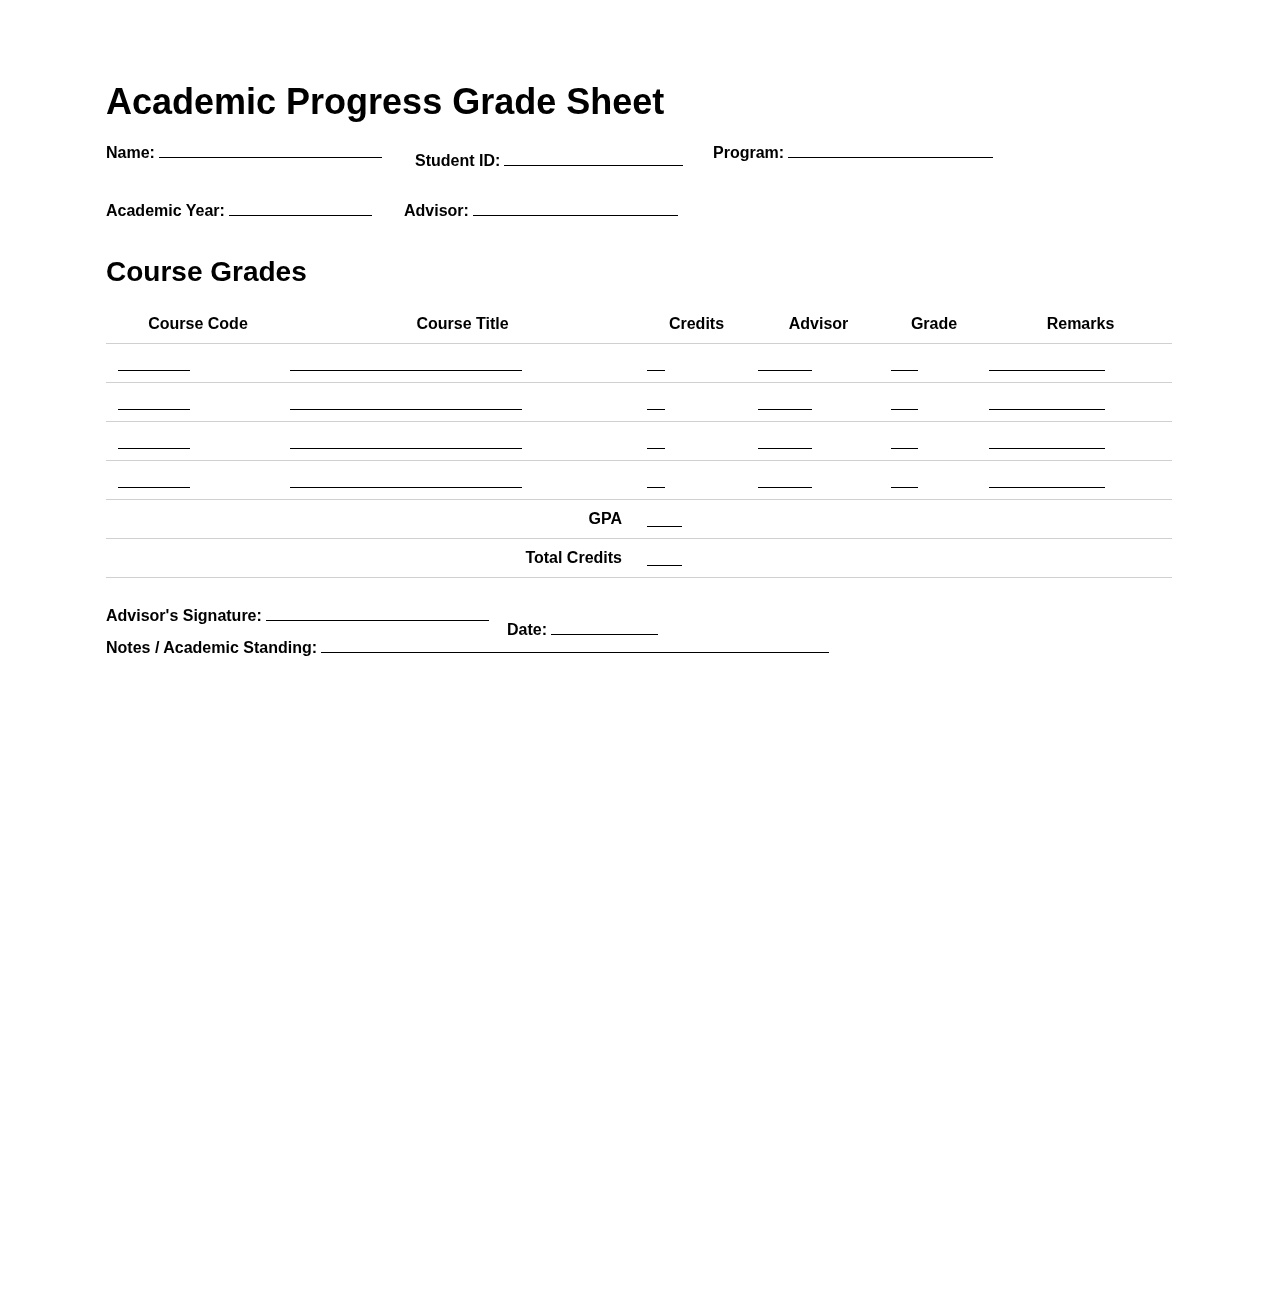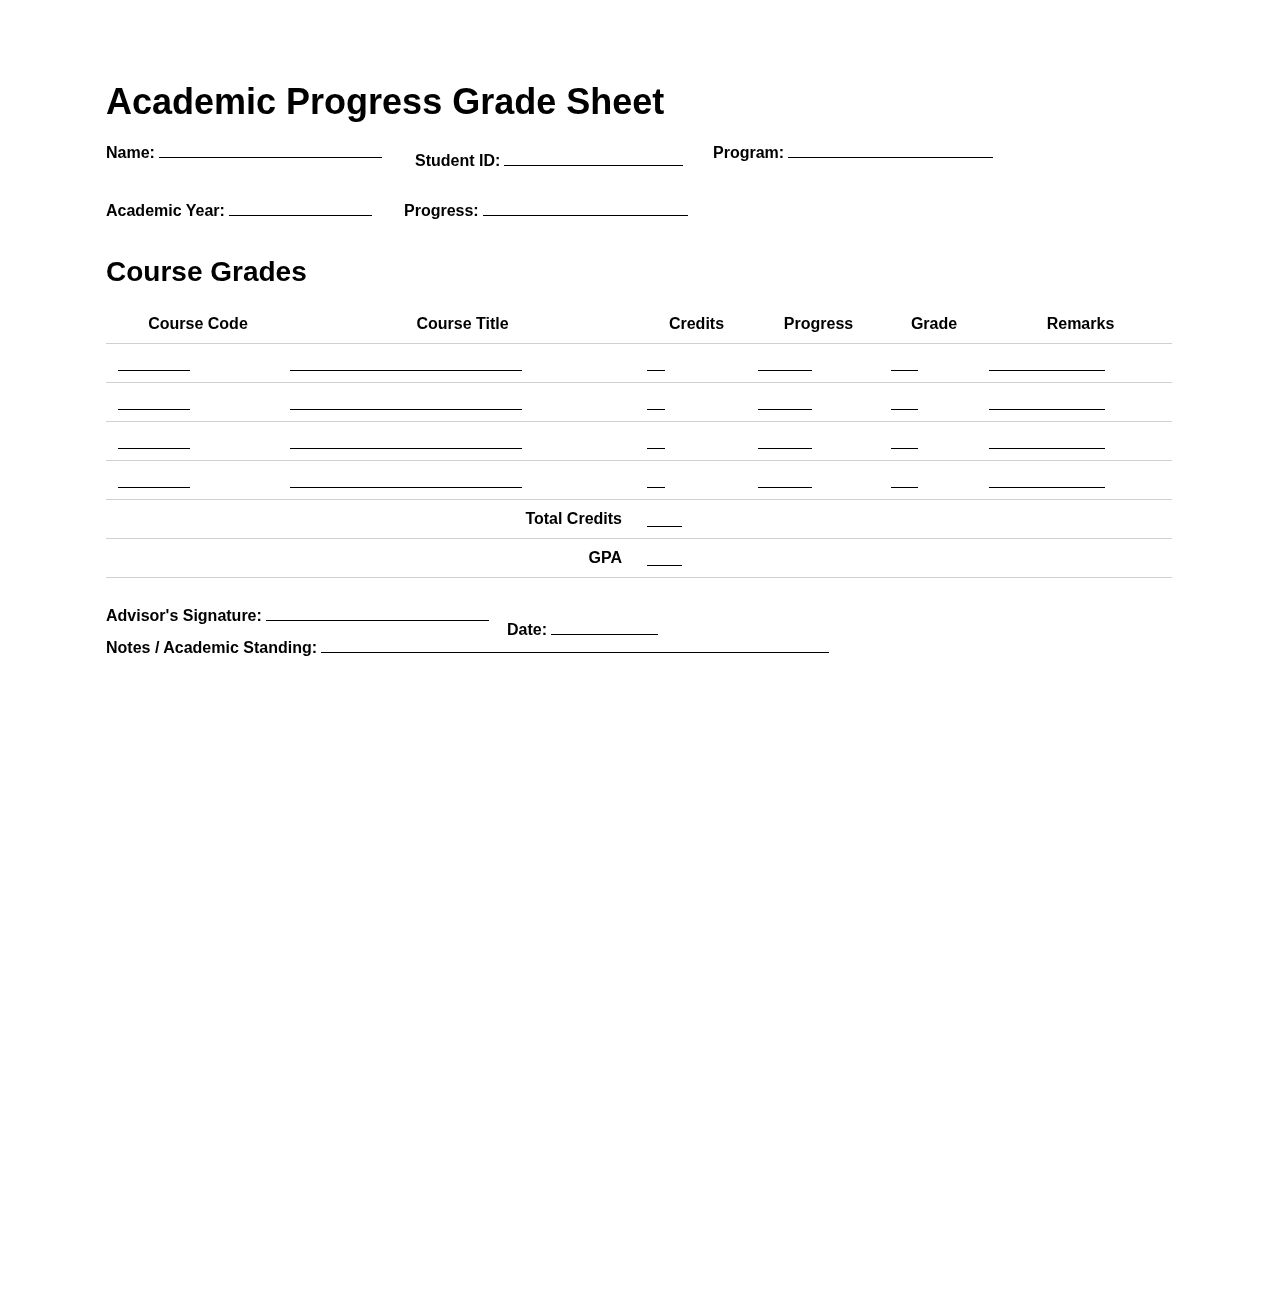--- a/index.html
+++ b/index.html
@@ -33,32 +33,32 @@
     <span>Student ID:</span><span class="blank" style="width:179px;" title="____________________"></span>
   </div>
   <div class="field" style="top:142px;left:607px;">
     <span>Program:</span><span class="blank" style="width:205px;" title="_______________________"></span>
   </div>
 
   <div class="field" style="top:200px;left:0;">
     <span>Academic Year:</span><span class="blank" style="width:143px;" title="________________"></span>
   </div>
   <div class="field" style="top:200px;left:298px;">
-    <span>Progress:</span><span class="blank" style="width:205px;" title="_______________________"></span>
+    <span>Advisor:</span><span class="blank" style="width:205px;" title="_______________________"></span>
   </div>
 
   <h2>Course Grades</h2>
 
   <table>
     <thead>
       <tr>
         <th class="col-code">Course Code</th>
         <th class="col-title">Course Title</th>
         <th class="col-credits">Credits</th>
-        <th class="col-sem">Progress</th>
+        <th class="col-sem">Advisor</th>
         <th class="col-grade">Grade</th>
         <th>Remarks</th>
       </tr>
     </thead>
     <tbody>
       <tr>
         <td><span class="cellblank" style="width:72px;" title="________"></span></td>
         <td><span class="cellblank" style="width:232px;" title="__________________________"></span></td>
         <td><span class="cellblank" style="width:18px;" title="__"></span></td>
         <td><span class="cellblank" style="width:54px;" title="______"></span></td>
@@ -83,28 +83,28 @@
       </tr>
       <tr>
         <td><span class="cellblank" style="width:72px;" title="________"></span></td>
         <td><span class="cellblank" style="width:232px;" title="__________________________"></span></td>
         <td><span class="cellblank" style="width:18px;" title="__"></span></td>
         <td><span class="cellblank" style="width:54px;" title="______"></span></td>
         <td><span class="cellblank" style="width:27px;" title="___"></span></td>
         <td><span class="cellblank" style="width:116px;" title="_____________"></span></td>
       </tr>
       <tr>
-        <td class="total-label" colspan="2">Total Credits</td>
+        <td class="total-label" colspan="2">GPA</td>
         <td><span class="cellblank" style="width:35px;" title="____"></span></td>
         <td></td>
           <td></td>
           <td></td>
       </tr>
       <tr>
-        <td class="total-label" colspan="2">GPA</td>
+        <td class="total-label" colspan="2">Total Credits</td>
         <td><span class="cellblank" style="width:35px;" title="____"></span></td>
         <td></td>
           <td></td>
           <td></td>
       </tr>
     </tbody>
   </table>
 
   <div class="field" style="top:605px;left:0;">
     <span>Advisor's Signature:</span><span class="blank" style="width:223px;" title="_________________________"></span>

